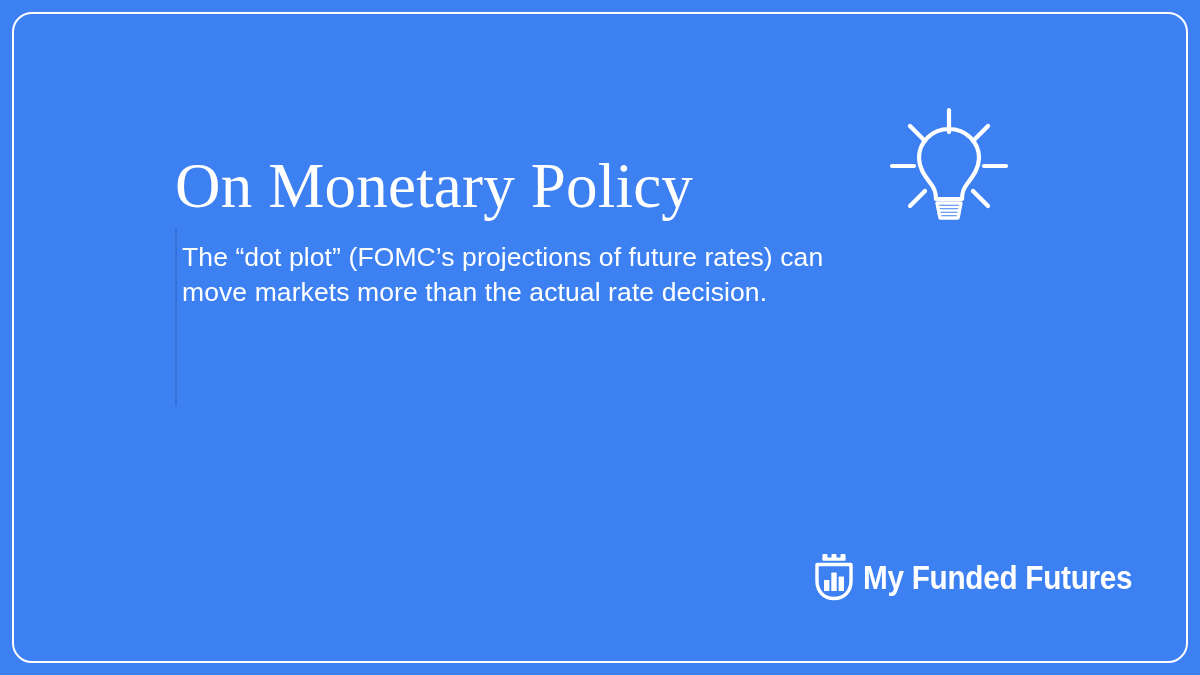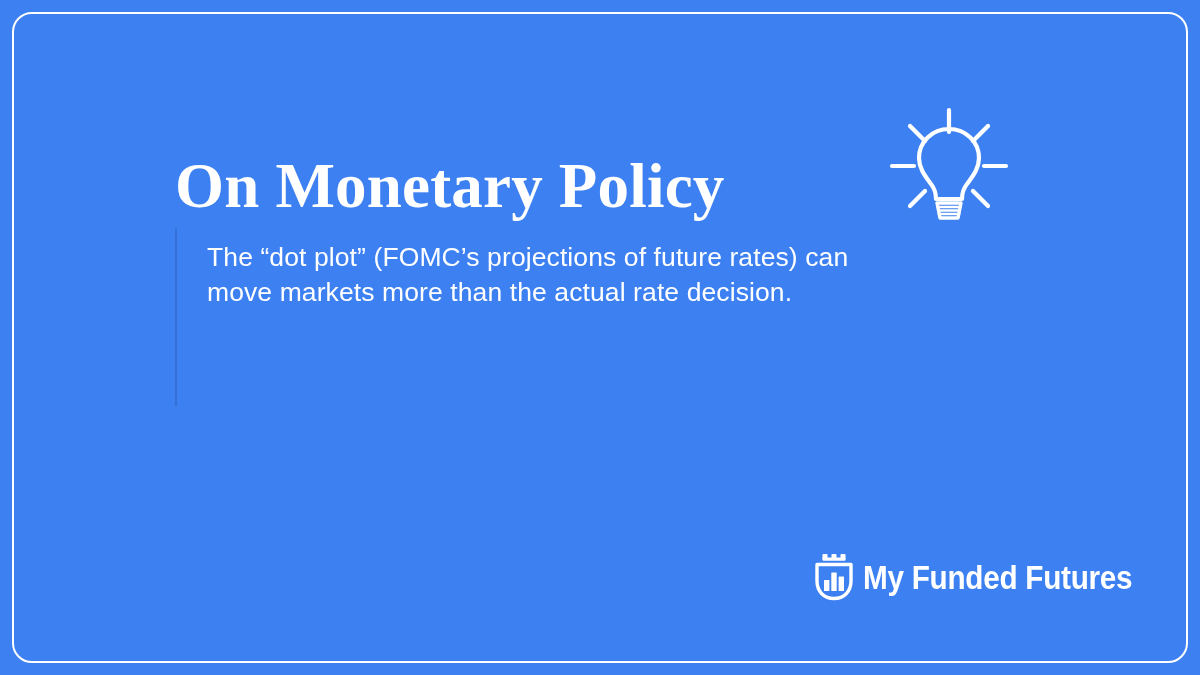--- a/index.html
+++ b/index.html
@@ -34,40 +34,40 @@
     pointer-events: none;
   }
 
   
   #title {
     position: absolute;
     left: 175px;
     top: 104px;
     font-family: "Liberation Serif", "DejaVu Serif", serif;
     font-size: 63px;
-    font-weight: 700;
+    font-weight: 400;
     line-height: 80px;
     color: #ffffff;
     letter-spacing: 0.2px;
     white-space: nowrap;
   }
 
   
   #body-block {
     position: absolute;
     left: 175px;
     top: 228px;
     width: 700px;
     height: 178px;
     border-left: 2px solid #3470d8;
     box-sizing: border-box;
   }
   #body-text {
     margin: 0;
-    padding: 12px 0 0 30px;
+    padding: 12px 0 0 5px;
     font-family: "Liberation Sans", sans-serif;
     font-size: 26.5px;
     line-height: 35px;
     font-weight: 400;
     color: #ffffff;
     letter-spacing: 0.1px;
   }
 
   
   #bulb-icon {

